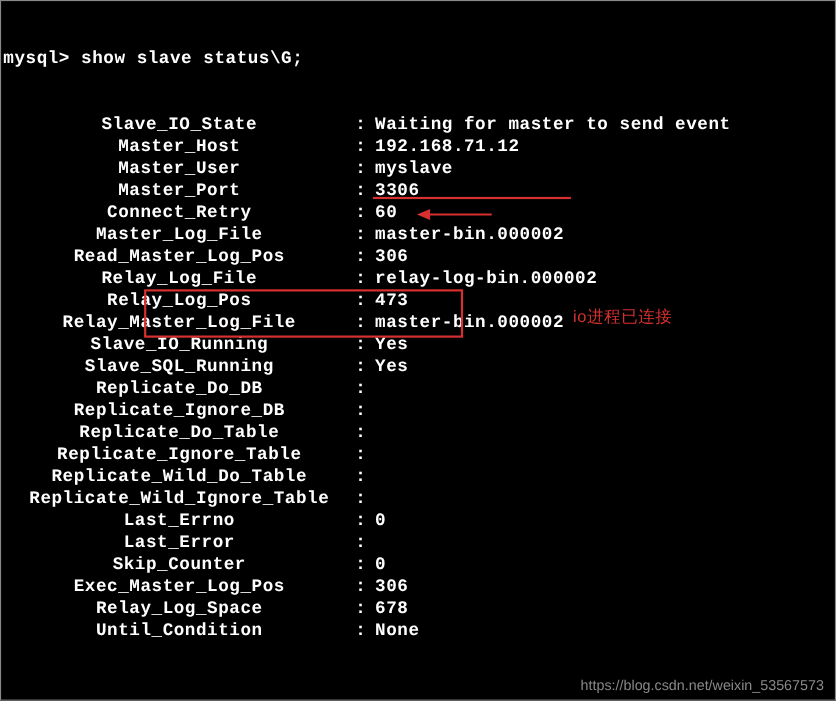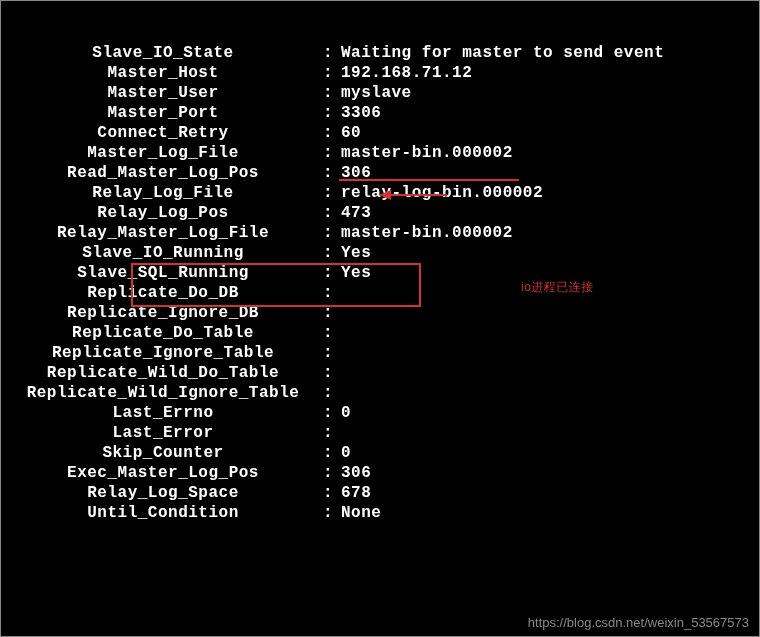--- a/index.html
+++ b/index.html
@@ -47,21 +47,21 @@
     }
     .red-box {
       position: absolute;
       border: 2px solid #d63030;
     }
     .red-text {
       position: absolute;
       color: #d63030;
       font-family: -apple-system, 'PingFang SC', 'Microsoft YaHei', sans-serif;
       font-weight: normal;
-      font-size: 12px;
+      font-size: 15px;
     }
     .arrow {
       position: absolute;
       color: #d63030;
     }
     .watermark {
       position: absolute;
       right: 10px;
       bottom: 6px;
       color: #888;
@@ -69,20 +69,21 @@
       font-size: 13px;
       font-weight: normal;
       letter-spacing: 0;
       margin-left: 32px;
     }
   </style>
 </head>
 <body>
 
 <div class="terminal">
+  <div>mysql&gt; show slave status\G;</div>
   <div id="rows-container"><div class="row"><span class="label">Slave_IO_State</span><span class="colon">: </span><span class="value">Waiting for master to send event</span></div><div class="row"><span class="label">Master_Host</span><span class="colon">: </span><span class="value">192.168.71.12</span></div><div class="row"><span class="label">Master_User</span><span class="colon">: </span><span class="value">myslave</span></div><div class="row"><span class="label">Master_Port</span><span class="colon">: </span><span class="value">3306</span></div><div class="row"><span class="label">Connect_Retry</span><span class="colon">: </span><span class="value">60</span></div><div class="row"><span class="label">Master_Log_File</span><span class="colon">: </span><span class="value">master-bin.000002</span></div><div class="row"><span class="label">Read_Master_Log_Pos</span><span class="colon">: </span><span class="value">306</span></div><div class="row"><span class="label">Relay_Log_File</span><span class="colon">: </span><span class="value">relay-log-bin.000002</span></div><div class="row"><span class="label">Relay_Log_Pos</span><span class="colon">: </span><span class="value">473</span></div><div class="row"><span class="label">Relay_Master_Log_File</span><span class="colon">: </span><span class="value">master-bin.000002</span></div><div class="row"><span class="label">Slave_IO_Running</span><span class="colon">: </span><span class="value">Yes</span></div><div class="row"><span class="label">Slave_SQL_Running</span><span class="colon">: </span><span class="value">Yes</span></div><div class="row"><span class="label">Replicate_Do_DB</span><span class="colon">: </span><span class="value"></span></div><div class="row"><span class="label">Replicate_Ignore_DB</span><span class="colon">: </span><span class="value"></span></div><div class="row"><span class="label">Replicate_Do_Table</span><span class="colon">: </span><span class="value"></span></div><div class="row"><span class="label">Replicate_Ignore_Table</span><span class="colon">: </span><span class="value"></span></div><div class="row"><span class="label">Replicate_Wild_Do_Table</span><span class="colon">: </span><span class="value"></span></div><div class="row"><span class="label">Replicate_Wild_Ignore_Table</span><span class="colon">: </span><span class="value"></span></div><div class="row"><span class="label">Last_Errno</span><span class="colon">: </span><span class="value">0</span></div><div class="row"><span class="label">Last_Error</span><span class="colon">: </span><span class="value"></span></div><div class="row"><span class="label">Skip_Counter</span><span class="colon">: </span><span class="value">0</span></div><div class="row"><span class="label">Exec_Master_Log_Pos</span><span class="colon">: </span><span class="value">306</span></div><div class="row"><span class="label">Relay_Log_Space</span><span class="colon">: </span><span class="value">678</span></div><div class="row"><span class="label">Until_Condition</span><span class="colon">: </span><span class="value">None</span></div></div>
 </div>
 
 <div class="underline-red" style="left:338px; top:178px; width:180px;"></div>
 
 <svg class="arrow" style="left:378px; top:186px; width:70px; height:16px;" viewBox="0 0 70 16">
   <line x1="8" y1="8" x2="68" y2="8" stroke="#d63030" stroke-width="2"></line>
   <polygon points="0,8 12,3 12,13" fill="#d63030"></polygon>
 </svg>
 

